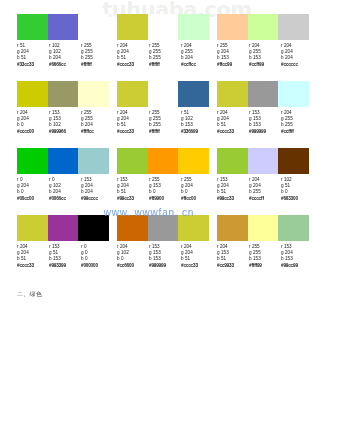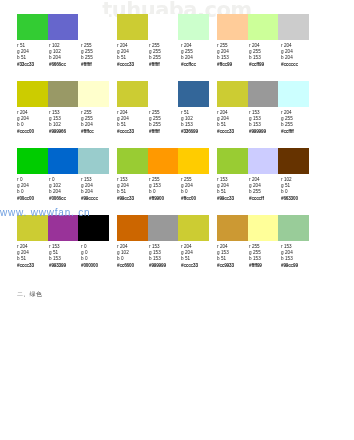--- a/index.html
+++ b/index.html
@@ -8,21 +8,21 @@
     font-family:"Liberation Sans",sans-serif;
     position:relative;overflow:hidden;
   }
   #watermark-top{
     position:absolute;top:-2px;left:0;width:354px;text-align:center;
     font-size:21px;font-weight:bold;letter-spacing:-0.5px;
     color:#f0f0ee;pointer-events:none;user-select:none;
     font-family:"DejaVu Sans",sans-serif;
   }
   #watermark-mid{
-    position:absolute;top:207px;left:0;width:298px;
+    position:absolute;top:207px;left:0;width:298px;text-align:center;
     font-size:10px;color:#6f9fe0;letter-spacing:0.8px;
     pointer-events:none;user-select:none;
     font-family:"Liberation Sans",sans-serif;
   }
   #palette-grid{
     position:absolute;top:14px;left:17px;
     width:320px;
     display:grid;
     grid-template-columns:repeat(3,98px);
     grid-template-rows:repeat(4,67px);

